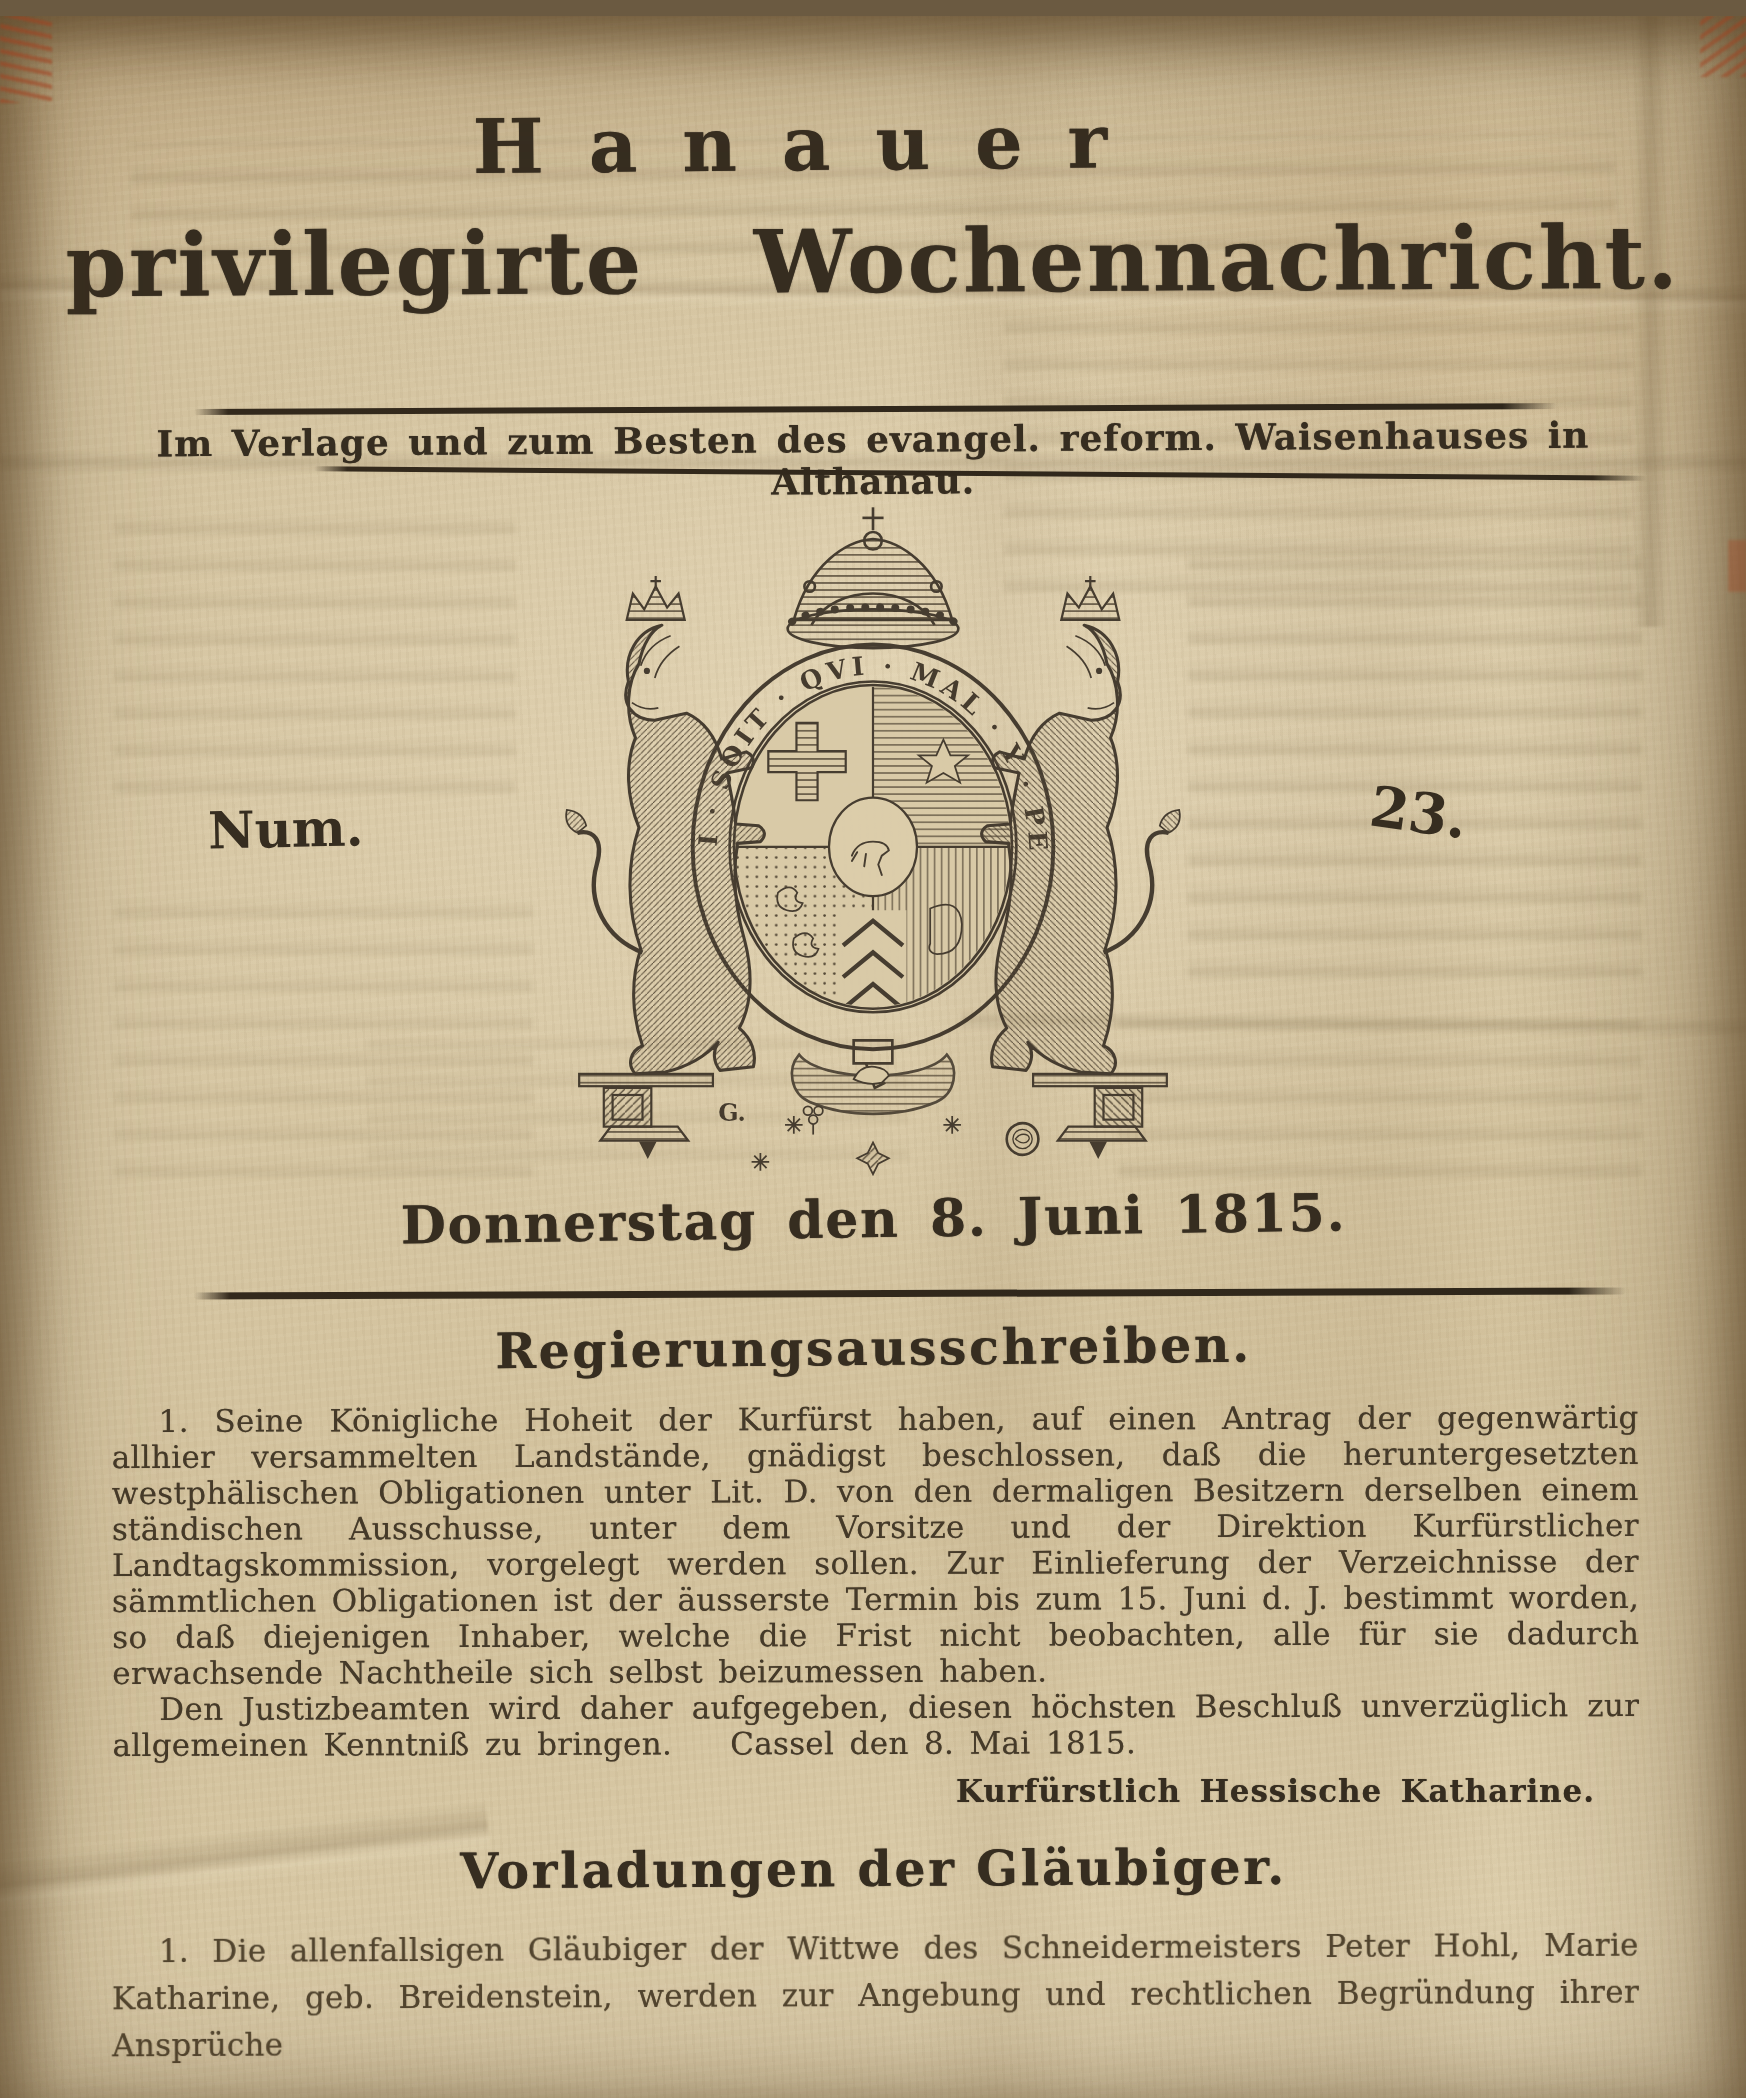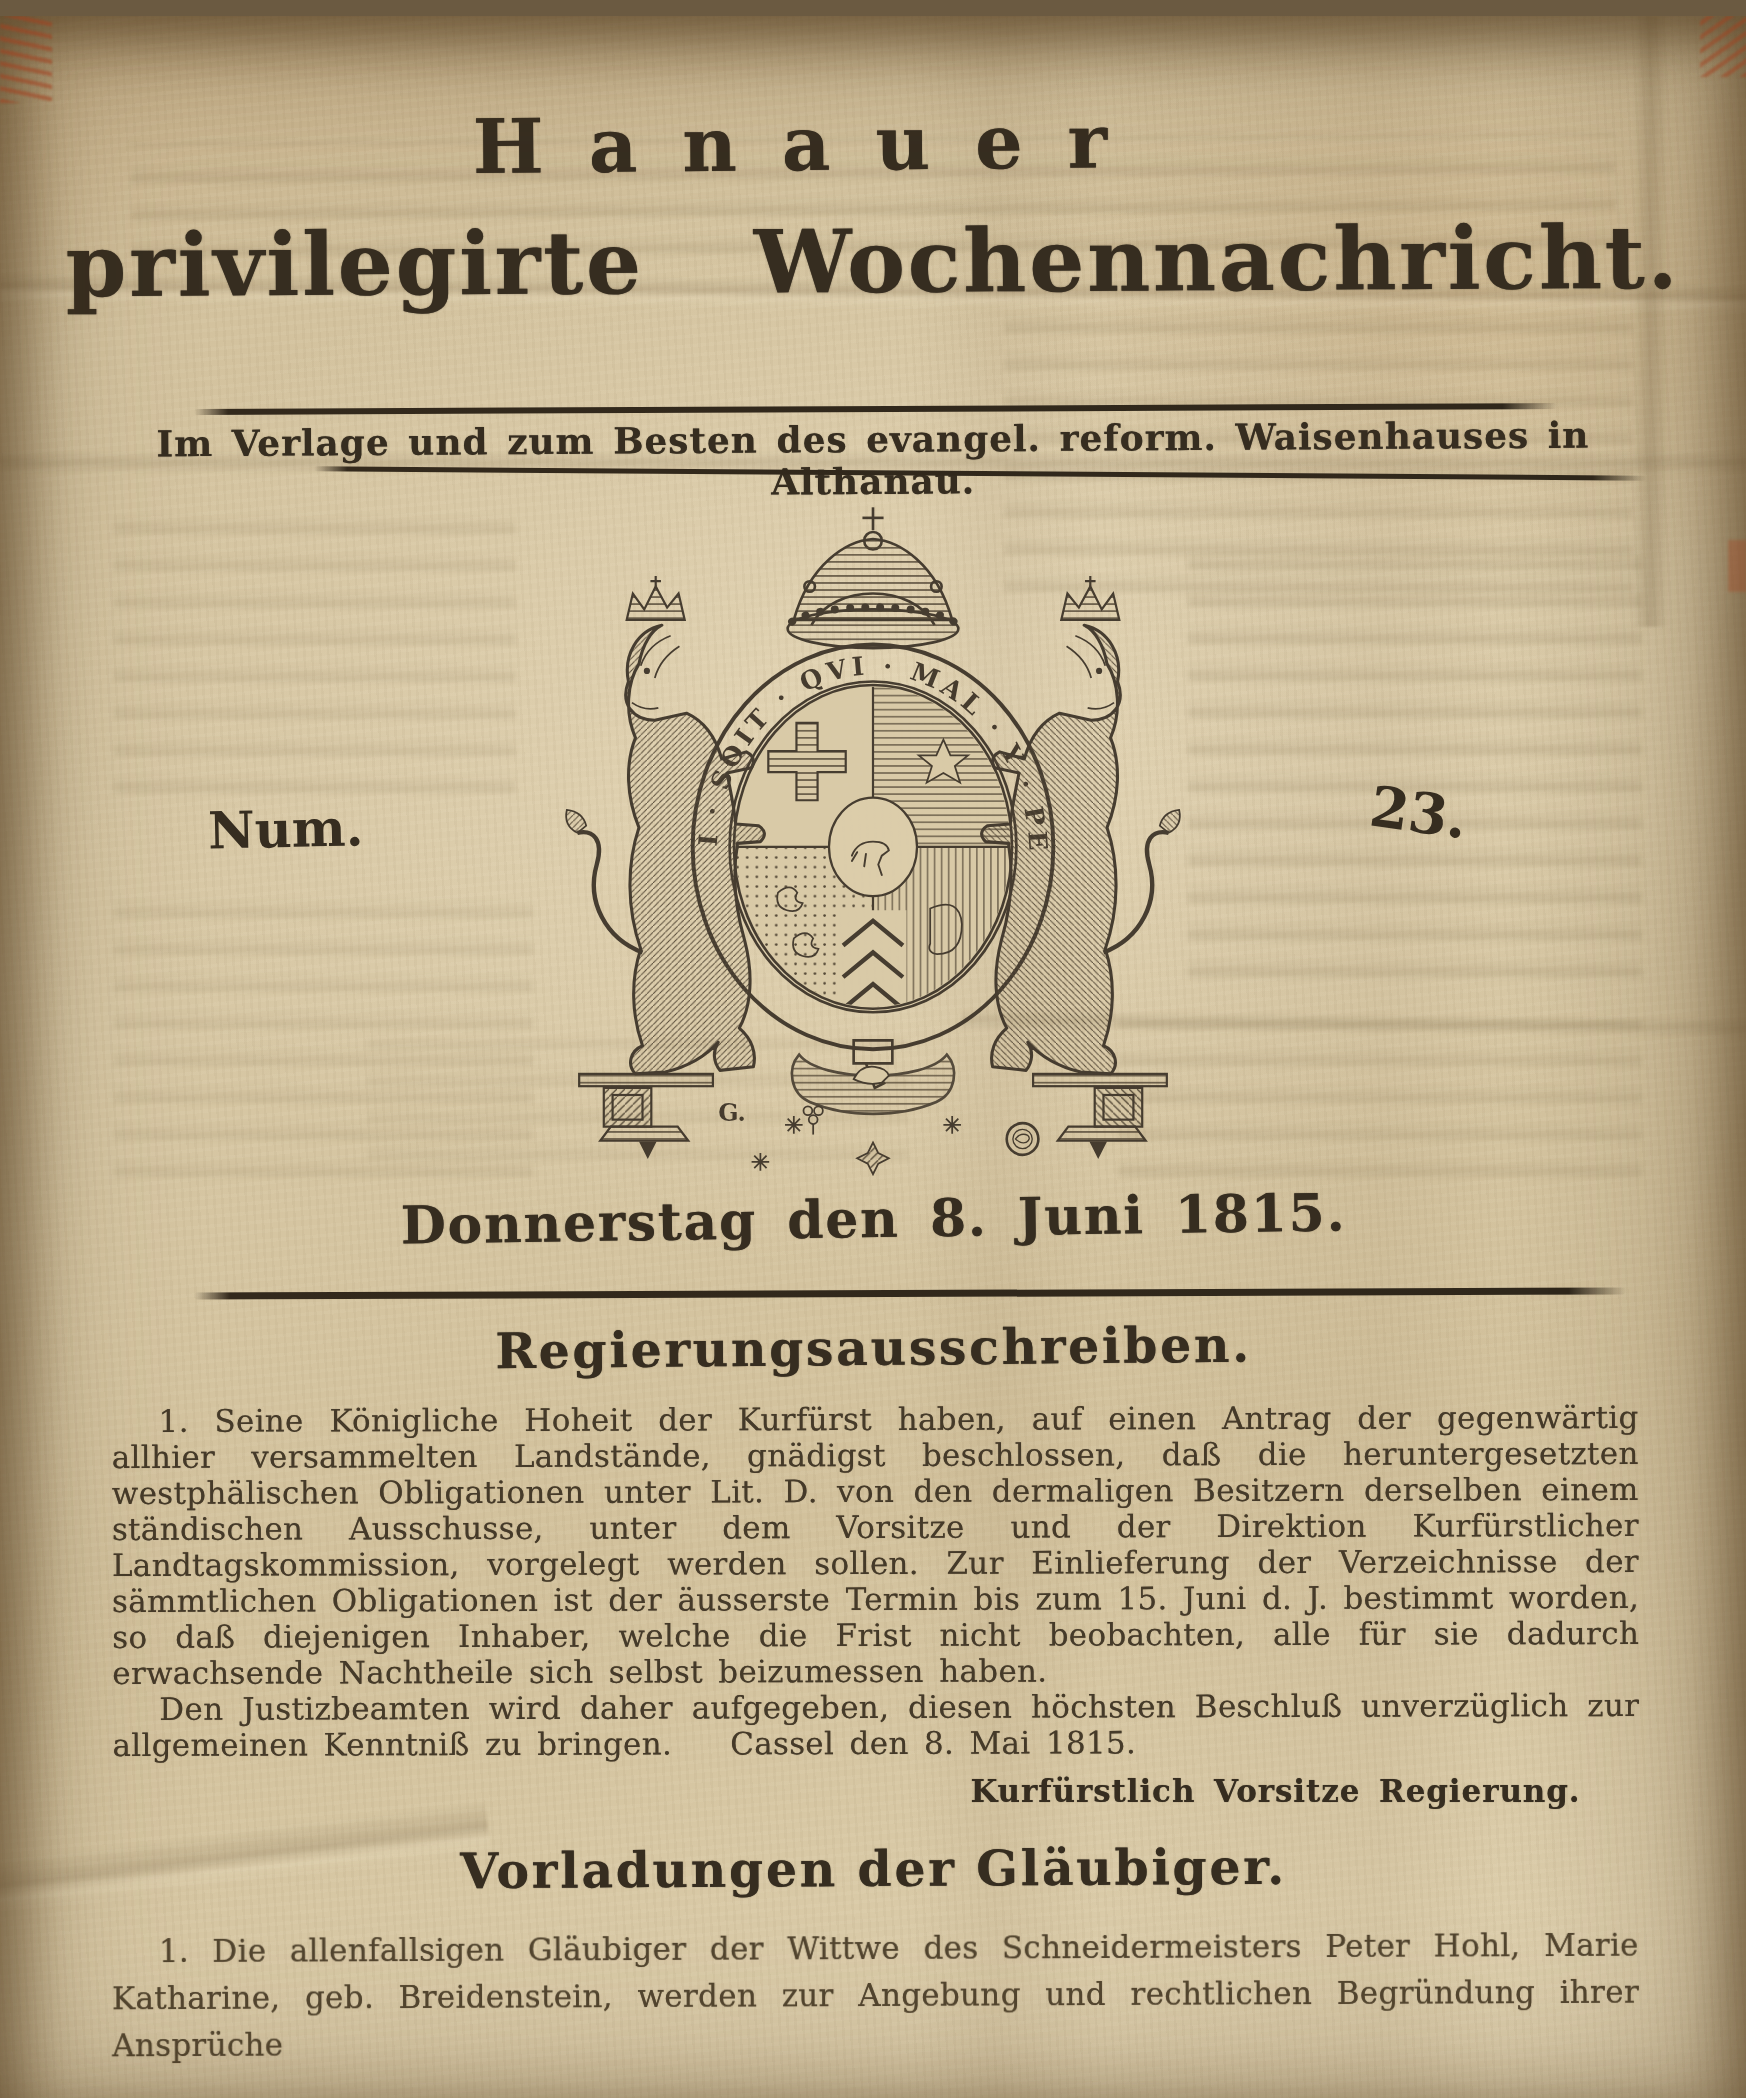--- a/index.html
+++ b/index.html
@@ -202,21 +202,21 @@
 
   <div class="abs ink dateline-row">Donnerstag den 8. Juni 1815.</div>
   <div class="abs rule rule3"></div>
 
   <section>
     <h2 class="abs ink h-sec h1" style="margin:0;">Regierungsausschreiben.</h2>
     <div class="abs bodyblock b1">
       <p>1. Seine Königliche Hoheit der Kurfürst haben, auf einen Antrag der gegenwärtig allhier versammelten Landstände, gnädigst beschlossen, daß die heruntergesetzten westphälischen Obligationen unter Lit. D. von den dermaligen Besitzern derselben einem ständischen Ausschusse, unter dem Vorsitze und der Direktion Kurfürstlicher Landtagskommission, vorgelegt werden sollen. Zur Einlieferung der Verzeichnisse der sämmtlichen Obligationen ist der äusserste Termin bis zum 15. Juni d. J. bestimmt worden, so daß diejenigen Inhaber, welche die Frist nicht beobachten, alle für sie dadurch erwachsende Nachtheile sich selbst beizumessen haben.</p>
       <p><span>Den Justizbeamten wird daher aufgegeben, diesen höchsten Beschluß unverzüglich zur allgemeinen Kenntniß zu bringen.</span><span class="cassel">Cassel den 8. Mai 1815.</span></p>
     </div>
-    <div class="abs ink signature">Kurfürstlich Vorsitze Regierung.</div>
+    <div class="abs ink signature">Kurfürstlich Hessische Katharine.</div>
   </section>
 
   <section>
     <h2 class="abs ink h-sec h2" style="margin:0;">Vorladungen der Gläubiger.</h2>
     <div class="abs bodyblock b2">
       <p>1. Die allenfallsigen Gläubiger der Wittwe des Schneidermeisters Peter Hohl, Marie Katharine, geb. Breidenstein, werden zur Angebung und rechtlichen Begründung ihrer Ansprüche</p>
     </div>
   </section>
 
   <div class="abs vignette"></div>

